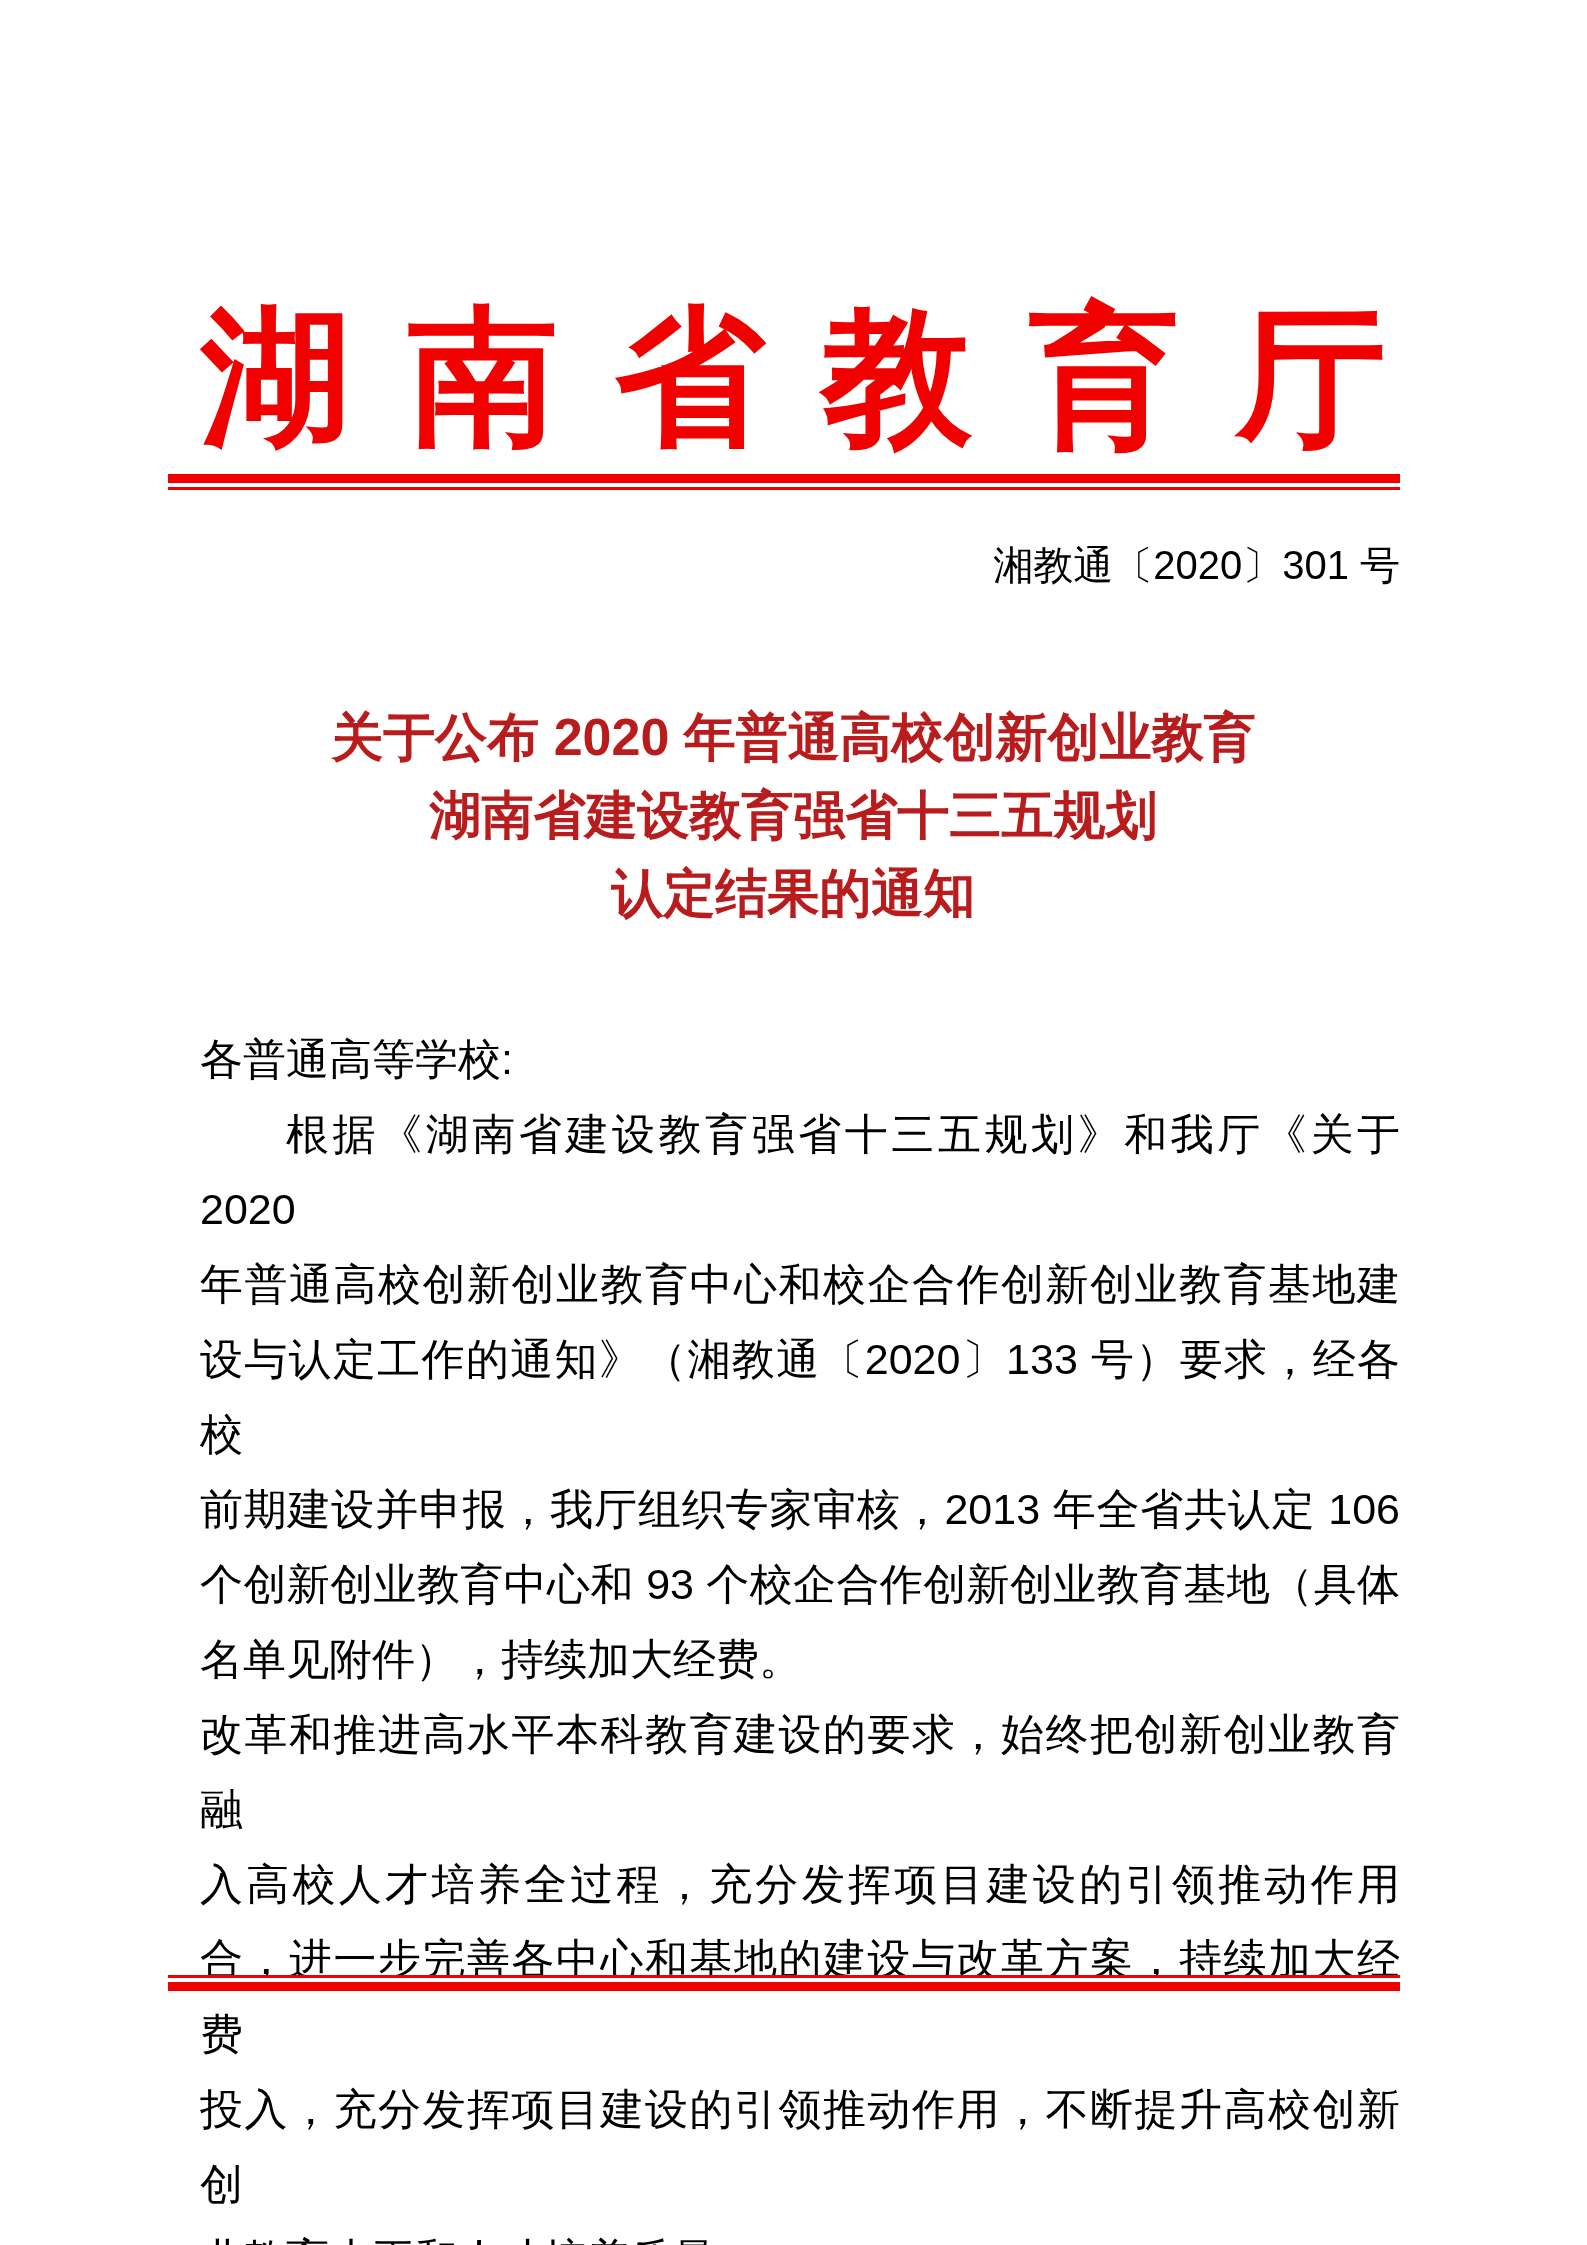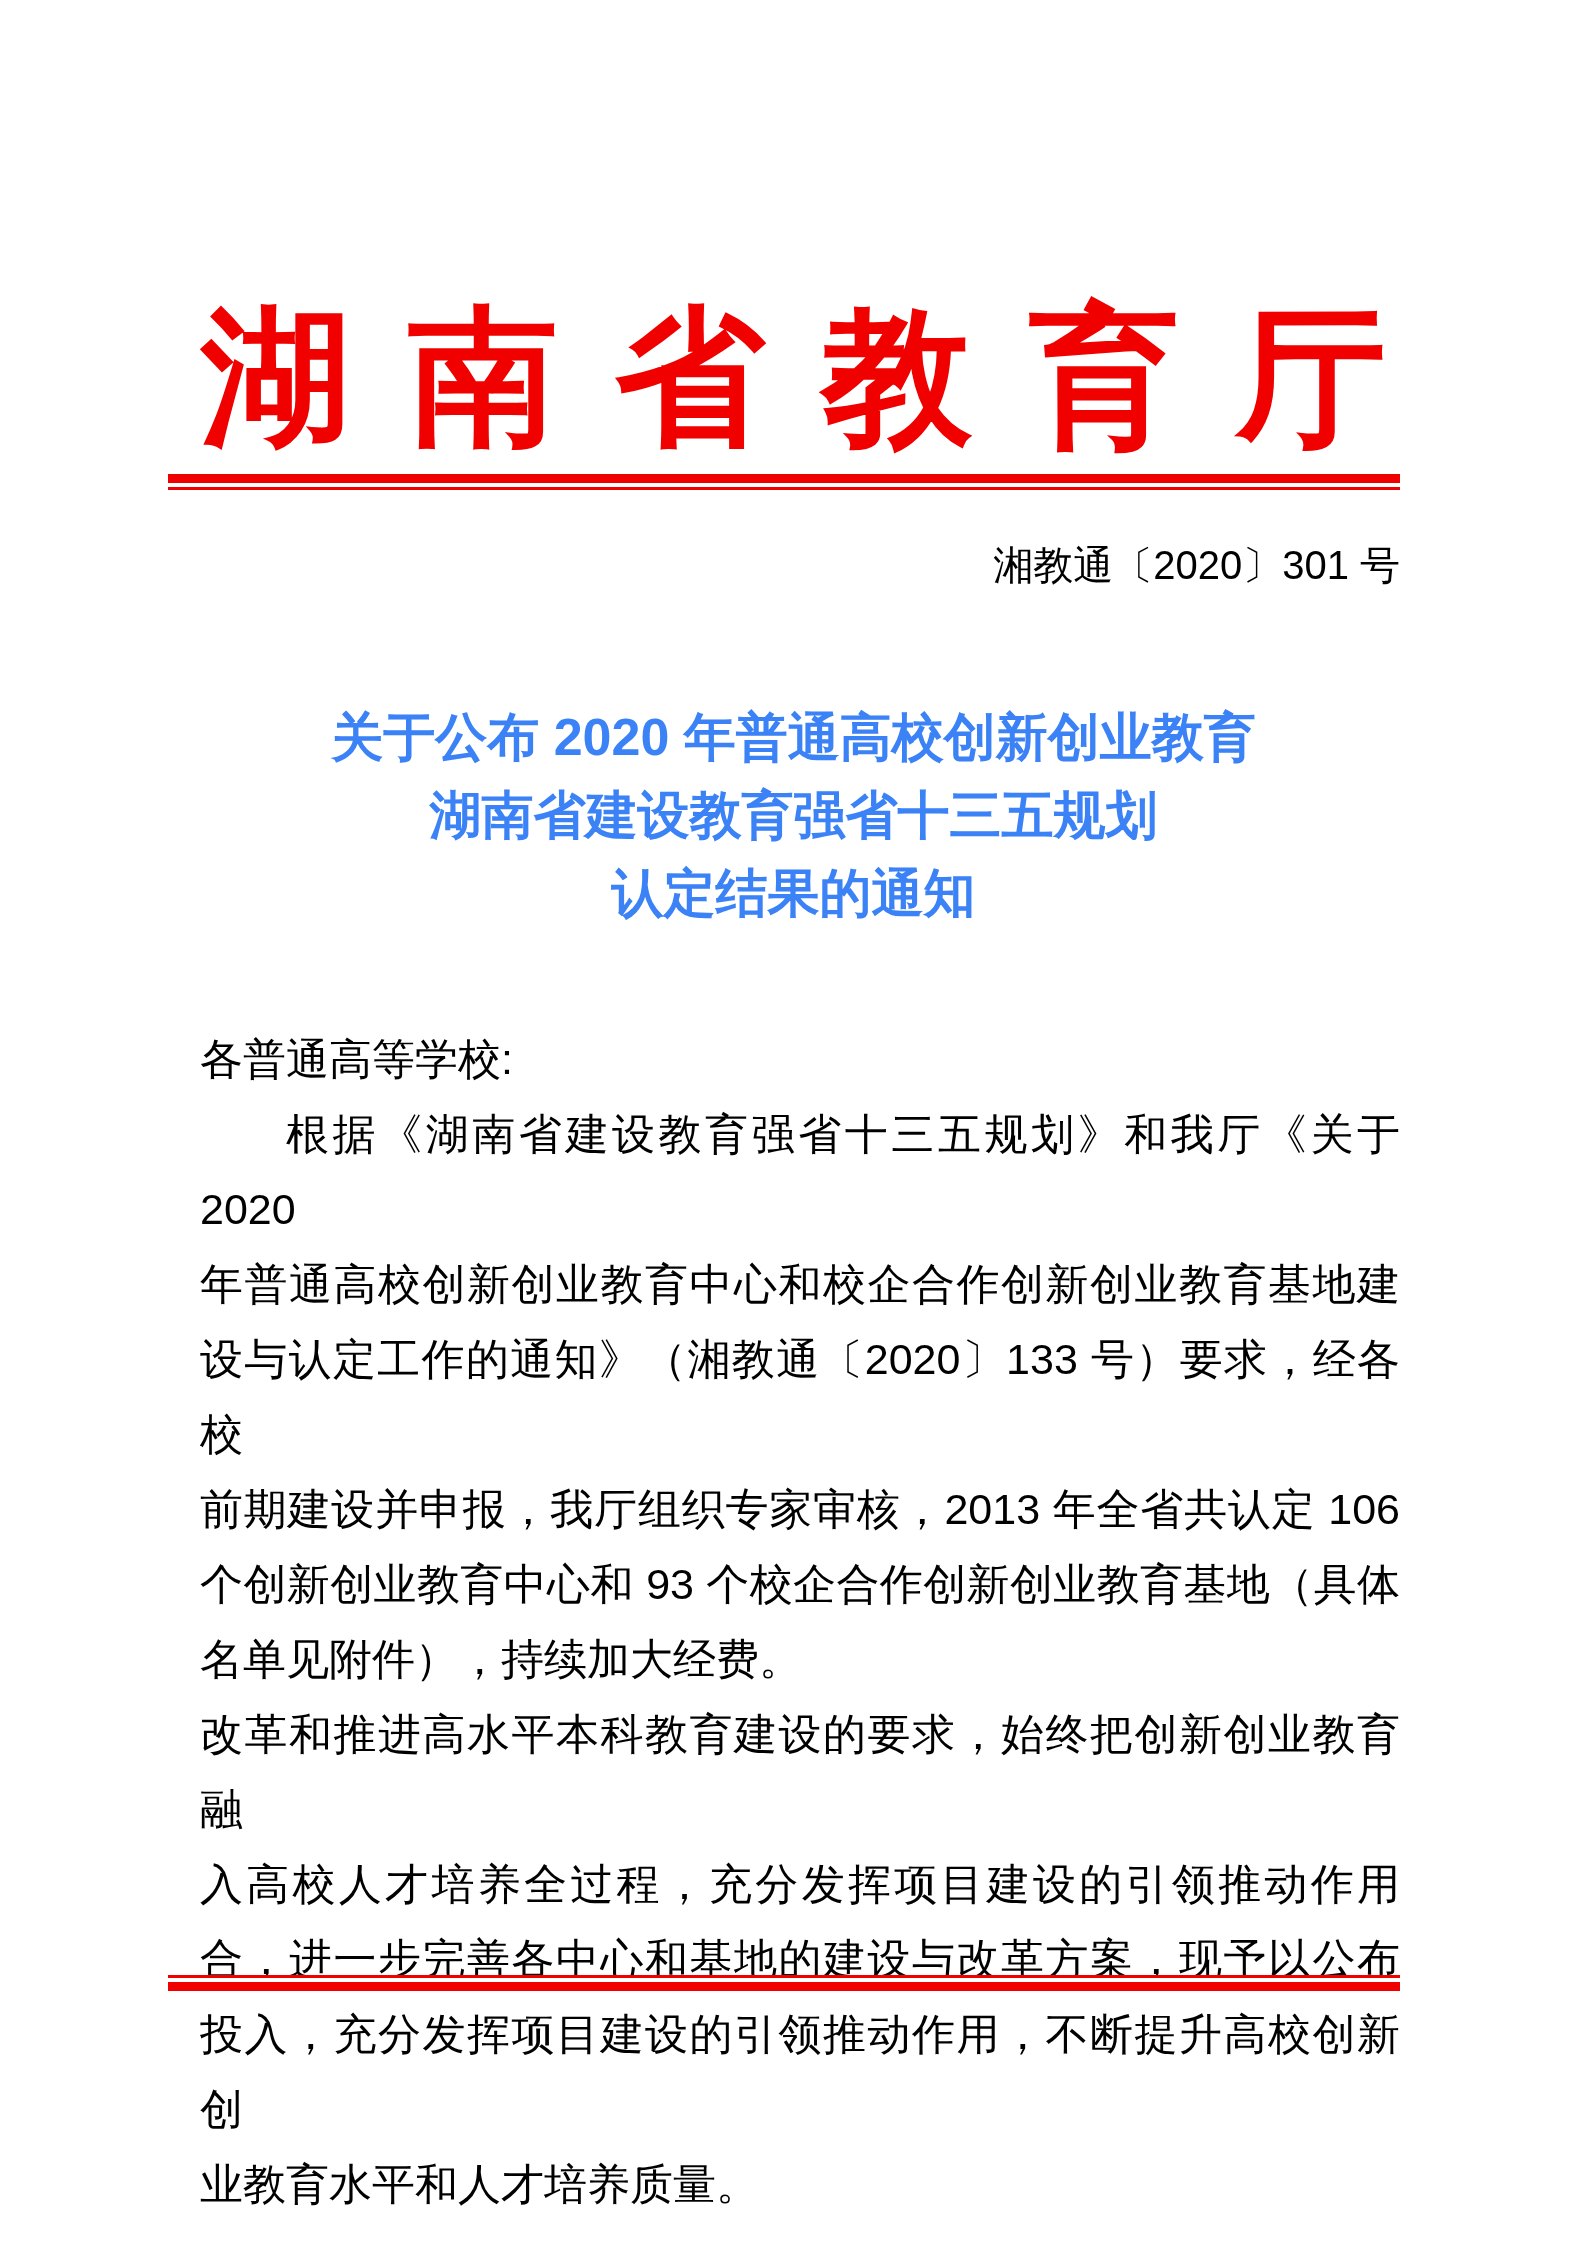--- a/index.html
+++ b/index.html
@@ -62,21 +62,21 @@
   
   .doc-title {
     position: absolute;
     top: 698px;
     left: 0;
     width: 100%;
     text-align: center;
     font-weight: 700;
     font-size: 52px;
     line-height: 78px;
-    color: #3b82f6;
+    color: #b91c1c;
   }
 
   
   .body-text {
     position: absolute;
     top: 1022px;
     left: 200px;
     width: 1200px;
     font-size: 43px;
     line-height: 75px;
@@ -123,21 +123,21 @@
       <div class="line justify">年普通高校创新创业教育中心和校企合作创新创业教育基地建</div>
       <div class="line justify">设与认定工作的通知》（湘教通〔2020〕133 号）要求，经各校</div>
       <div class="line justify">前期建设并申报，我厅组织专家审核，2013 年全省共认定 106</div>
       <div class="line justify">个创新创业教育中心和 93 个校企合作创新创业教育基地（具体</div>
       <div class="line">名单见附件），持续加大经费。</div>
     </div>
 
     <div>
       <div class="line justify">改革和推进高水平本科教育建设的要求，始终把创新创业教育融</div>
       <div class="line justify">入高校人才培养全过程，充分发挥项目建设的引领推动作用</div>
-      <div class="line justify">合，进一步完善各中心和基地的建设与改革方案，现予以公布</div>
+      <div class="line justify">合，进一步完善各中心和基地的建设与改革方案，持续加大经费</div>
       <div class="line justify">投入，充分发挥项目建设的引领推动作用，不断提升高校创新创</div>
       <div class="line">业教育水平和人才培养质量。</div>
     </div>
   </div>
 
   <div class="rule rule-bottom">
     <div class="bar-thin"></div>
     <div class="bar-gap"></div>
     <div class="bar-thick"></div>
   </div>

